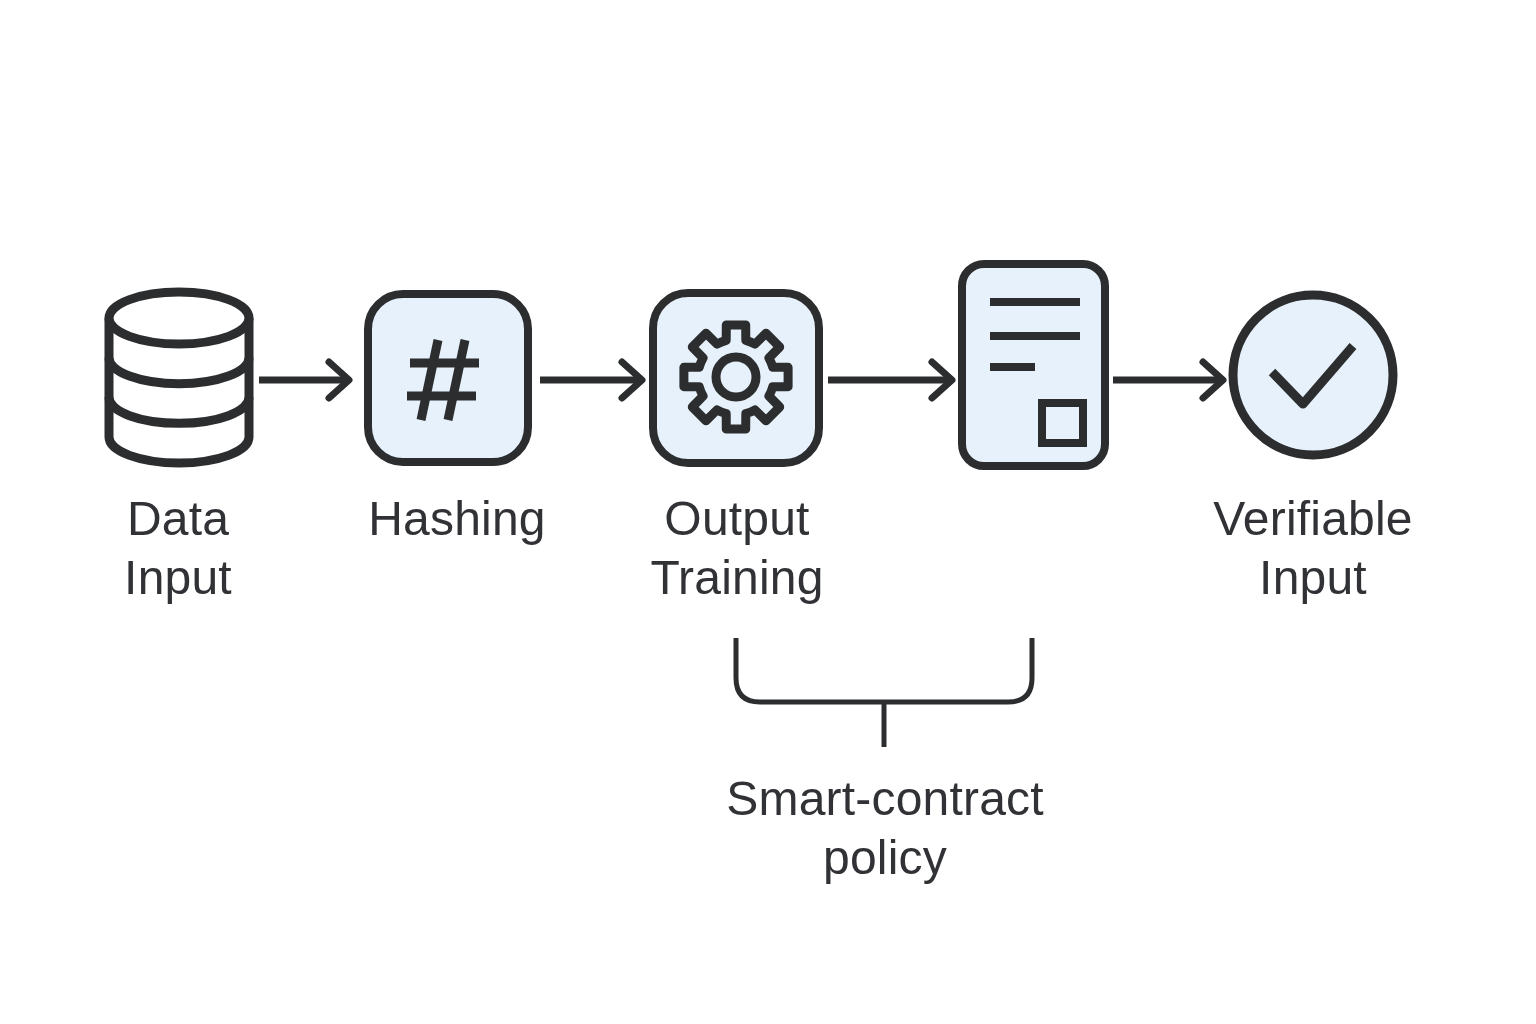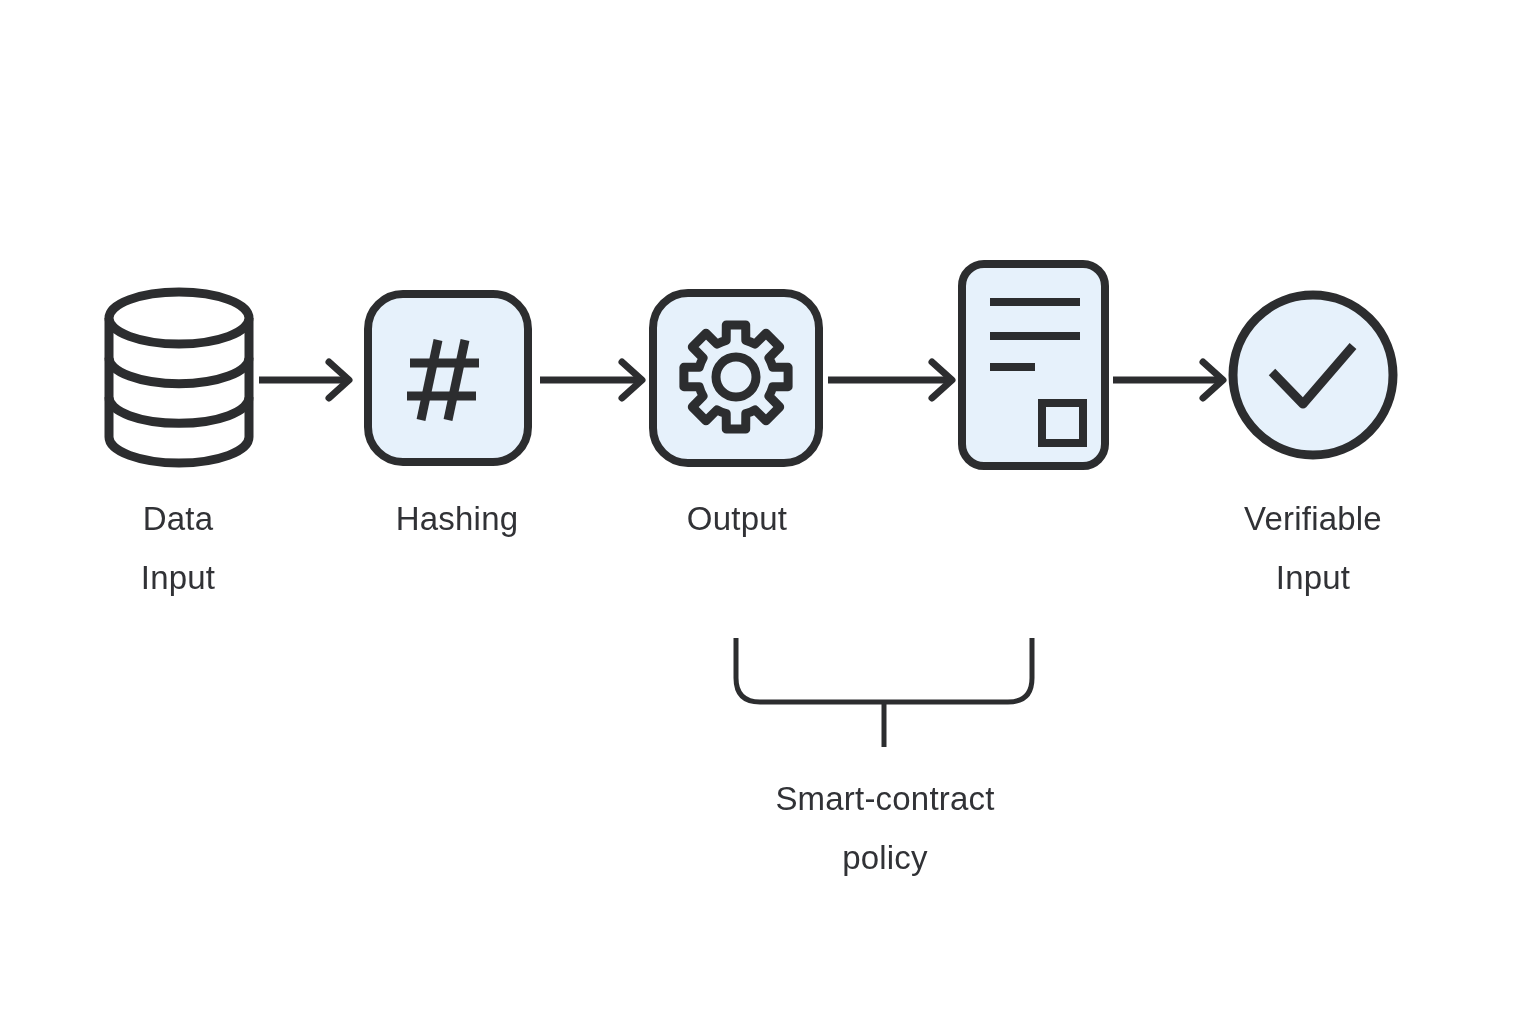--- a/index.html
+++ b/index.html
@@ -30,21 +30,21 @@
   .w7 { stroke-width: 7; }
   .w5 { stroke-width: 5; }
   .round { stroke-linejoin: round; stroke-linecap: round; }
   .join-round { stroke-linejoin: round; }
   
   .stage-label, .policy-label {
     position: absolute;
     transform: translateX(-50%);
     text-align: center;
     color: var(--text);
-    font-size: 33px;
+    font-size: 48px;
     line-height: 59px;
     font-weight: 500;
     white-space: nowrap;
     letter-spacing: 0.2px;
   }
 </style>
 </head>
 <body>
 
 <div class="canvas">
@@ -115,20 +115,21 @@
     <div>Data</div>
     <div>Input</div>
   </div>
 
   <div class="stage-label" style="left:448px;  top:489px;margin-left:9px;">
     <div>Hashing</div>
   </div>
 
   <div class="stage-label" style="left:737px;  top:489px;">
     <div>Output</div>
+    <div>Training</div>
   </div>
 
   <div class="stage-label" style="left:1037px; top:489px;">
   </div>
 
   <div class="stage-label" style="left:1313px; top:489px;">
     <div>Verifiable</div>
     <div>Input</div>
   </div>
 

